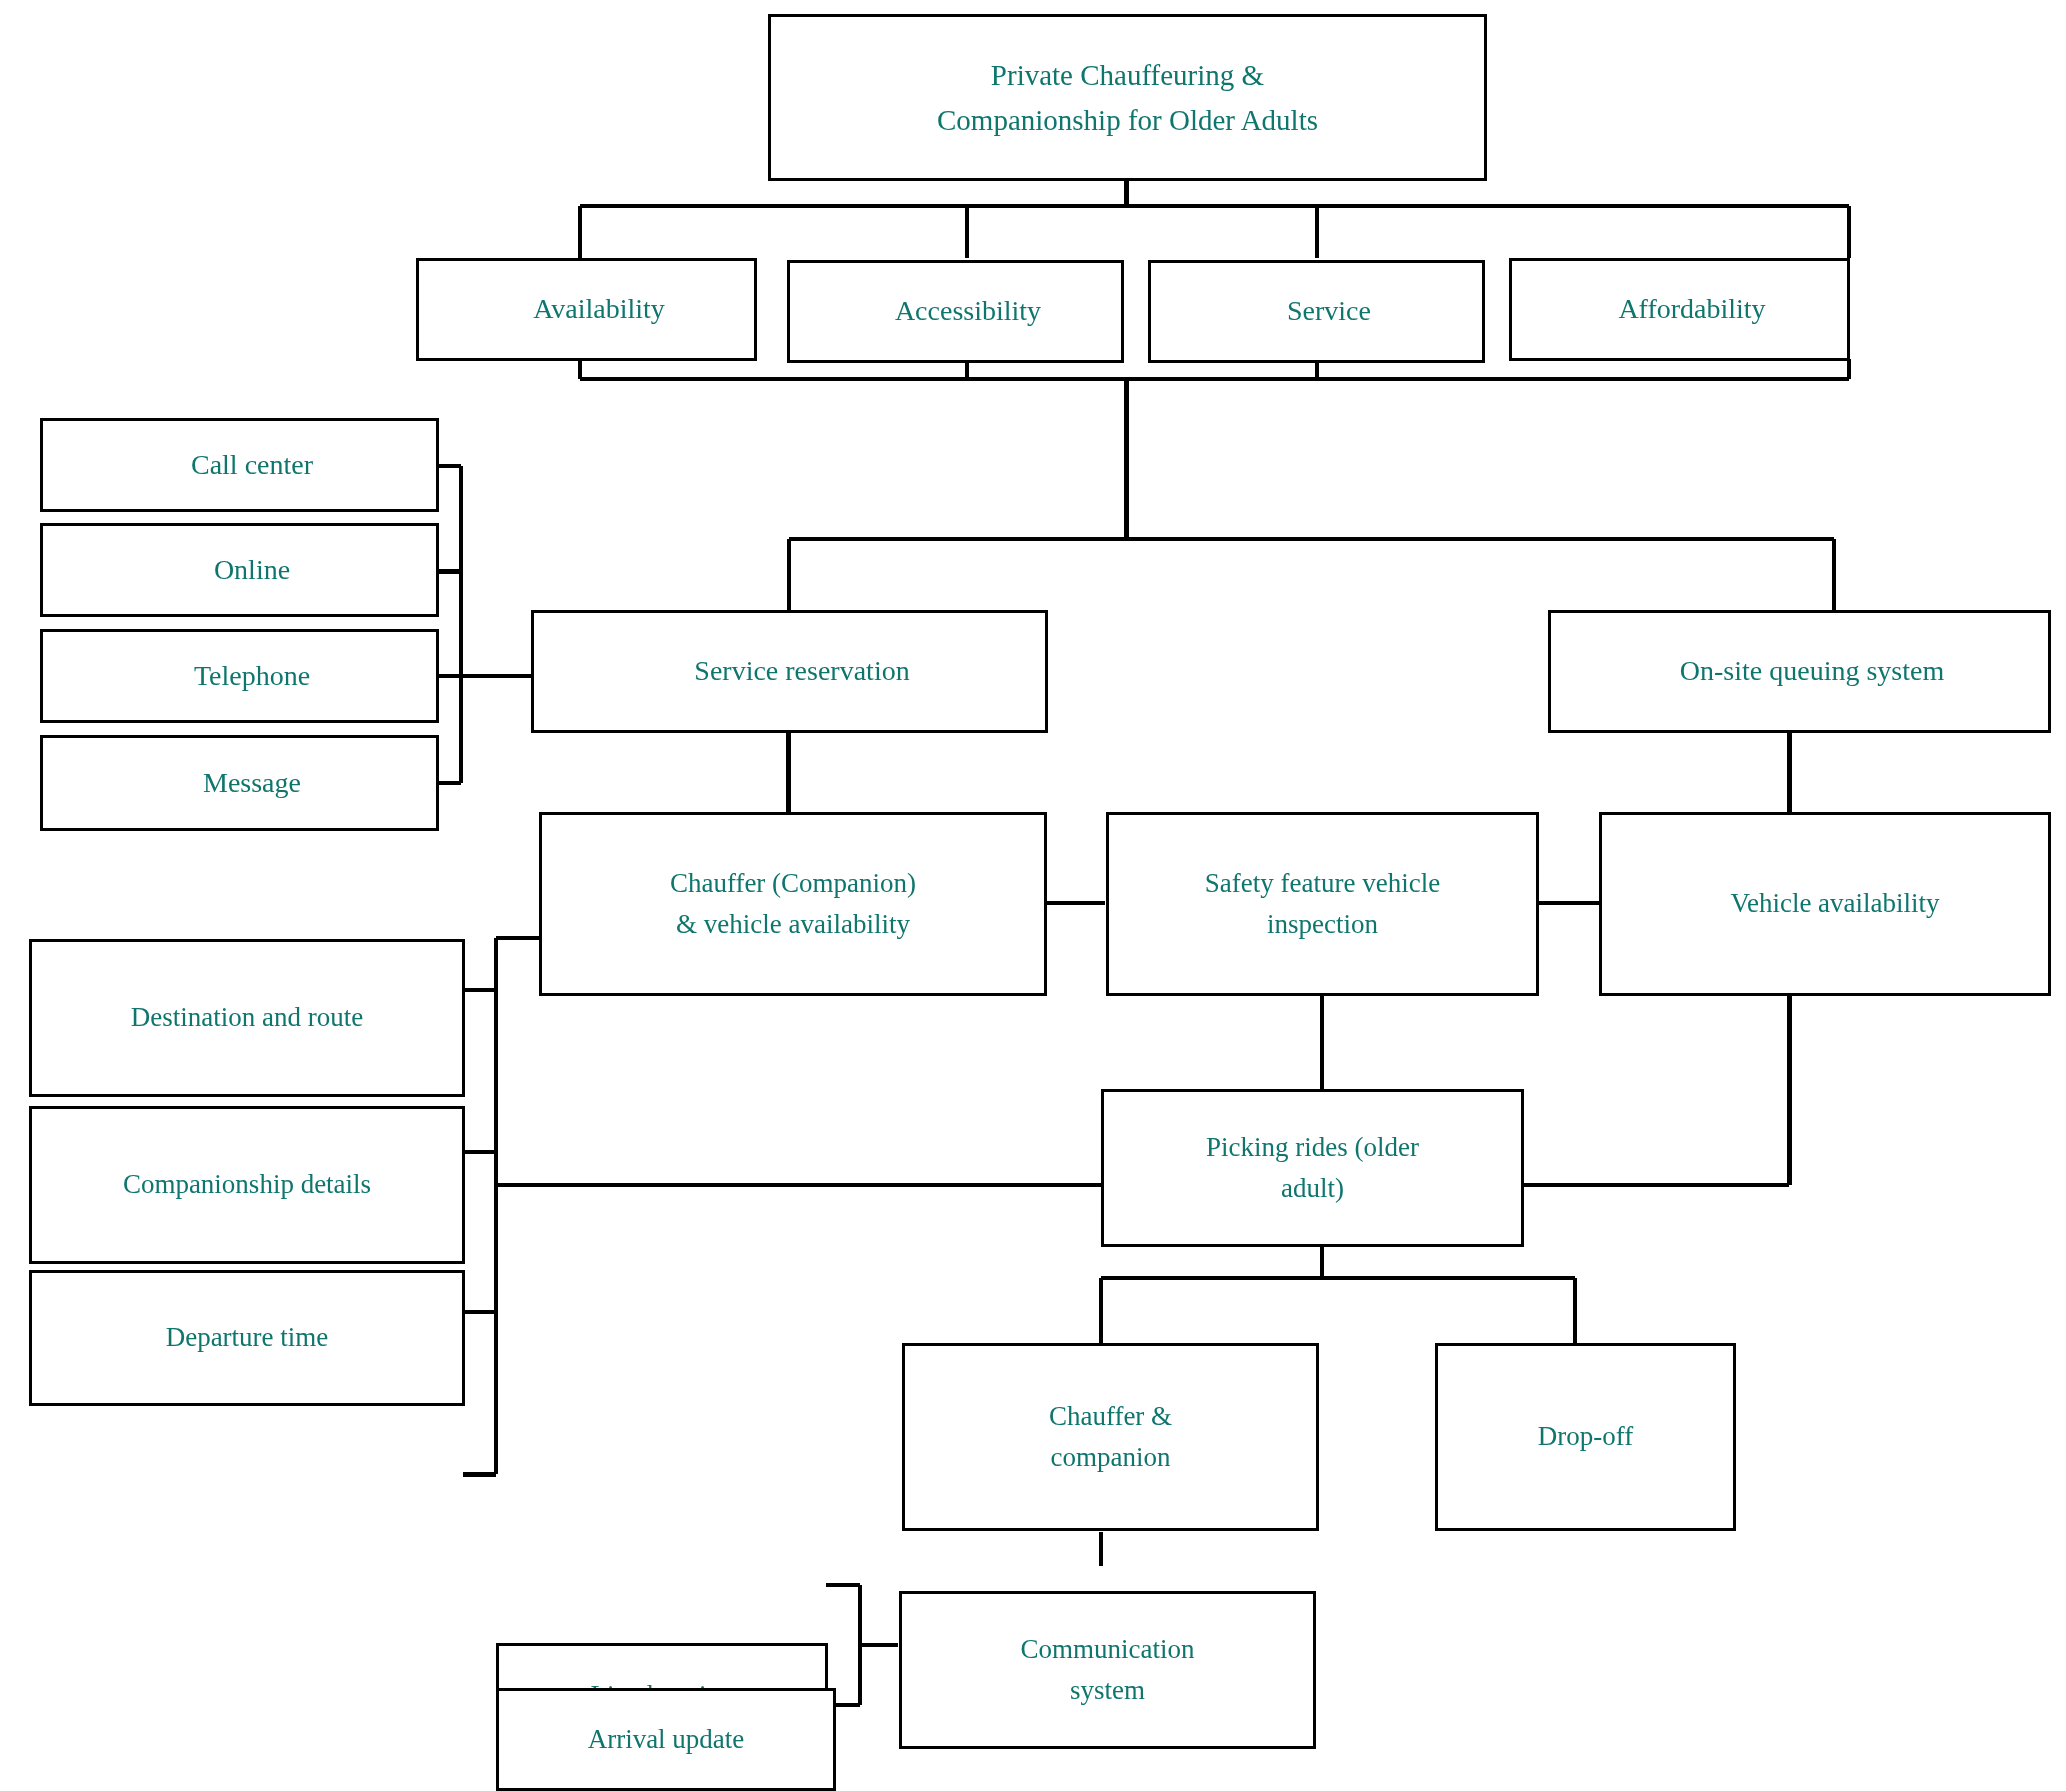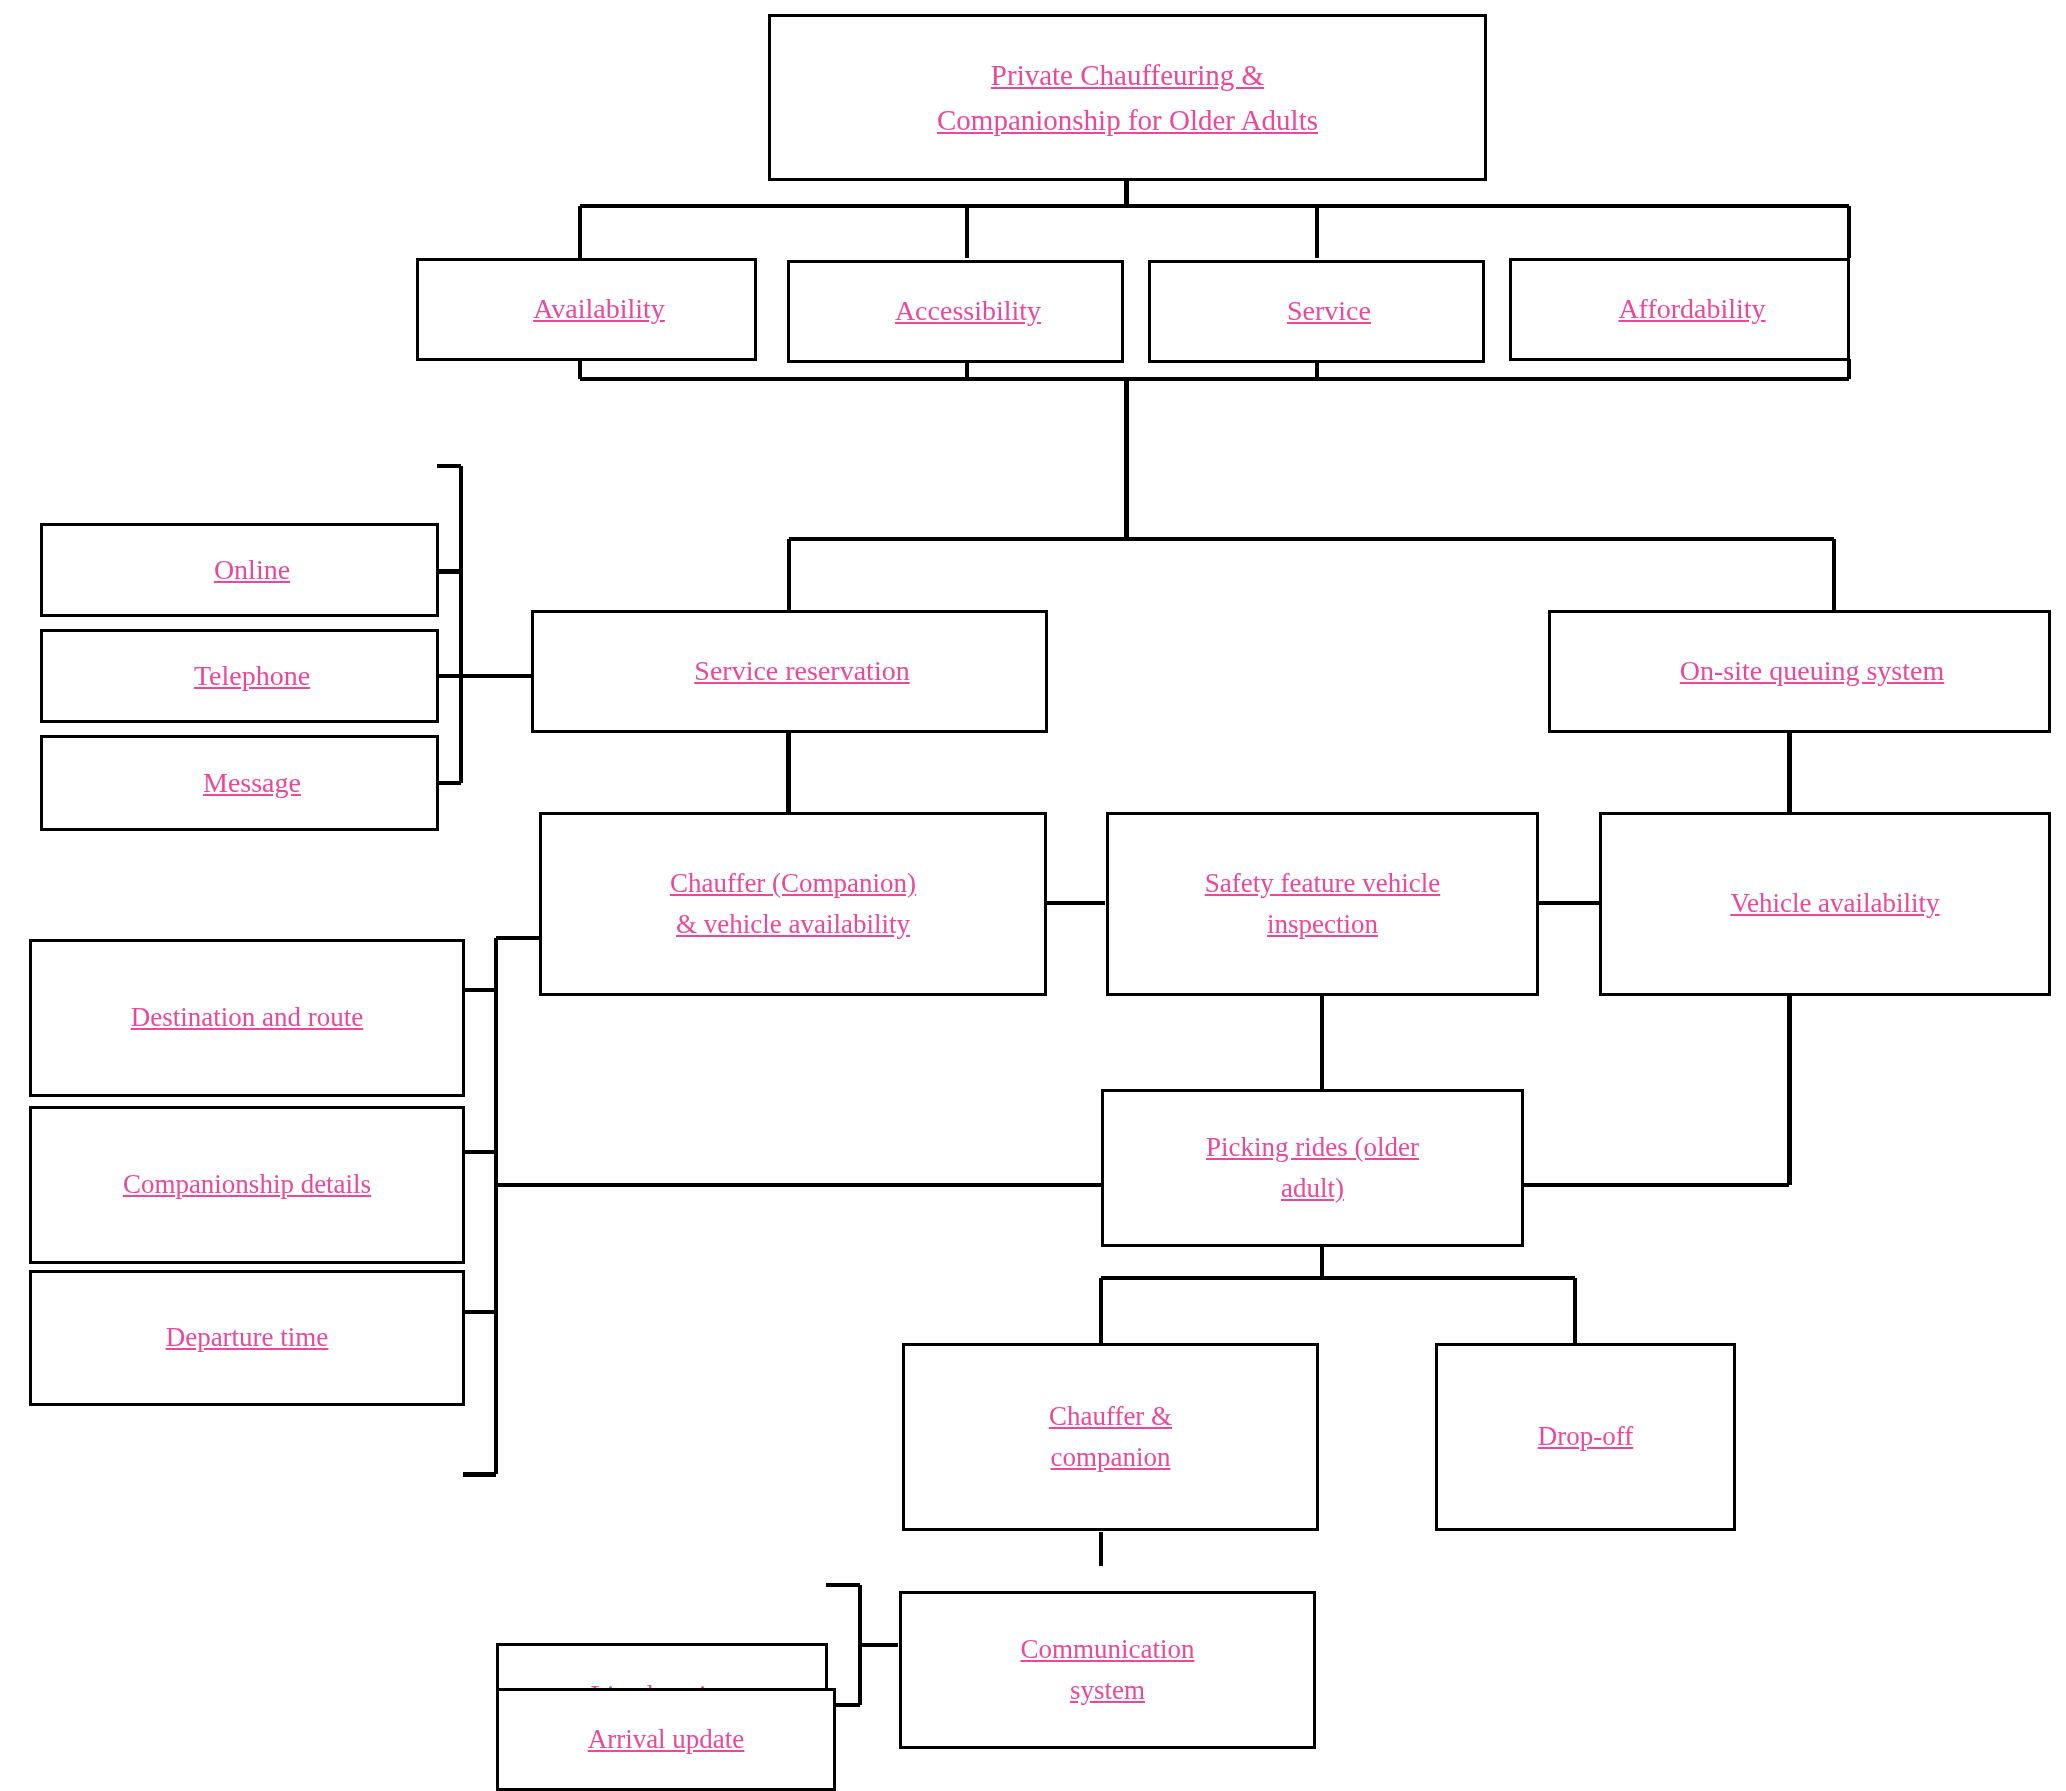--- a/index.html
+++ b/index.html
@@ -26,24 +26,23 @@
   }
   .node {
     position: absolute;
     box-sizing: border-box;
     border: 3.3px solid #000000;
     background: #ffffff;
     display: flex;
     align-items: center;
     justify-content: center;
     text-align: center;
-    color: #ec4899;
+    color: #0f766e;
     line-height: 1.52;
     z-index: 5;
-    text-decoration: underline;
   }
   .node .label {
     display: block;
     width: 100%;
     padding: 0 6.6px;
     white-space: pre-line;
   }
   .fs-big   { font-size: 29px; }
   .fs-mid   { font-size: 28px; padding-left: 25px; }
   .fs-small { font-size: 27px; }
@@ -127,20 +126,23 @@
   <div class="node fs-mid" style="left:787px; top:260px; width:337px; height:103px;">
     <span class="label">Accessibility</span>
   </div>
   <div class="node fs-mid" style="left:1148px; top:260px; width:337px; height:103px;">
     <span class="label">Service</span>
   </div>
   <div class="node fs-mid" style="left:1509px; top:258px; width:341px; height:103px;">
     <span class="label">Affordability</span>
   </div>
 
+  <div class="node fs-mid" style="left:40px; top:418px; width:399px; height:94px;">
+    <span class="label">Call center</span>
+  </div>
   <div class="node fs-mid" style="left:40px; top:523px; width:399px; height:94px;">
     <span class="label">Online</span>
   </div>
   <div class="node fs-mid" style="left:40px; top:629px; width:399px; height:94px;">
     <span class="label">Telephone</span>
   </div>
   <div class="node fs-mid" style="left:40px; top:735px; width:399px; height:96px;">
     <span class="label">Message</span>
   </div>
 

